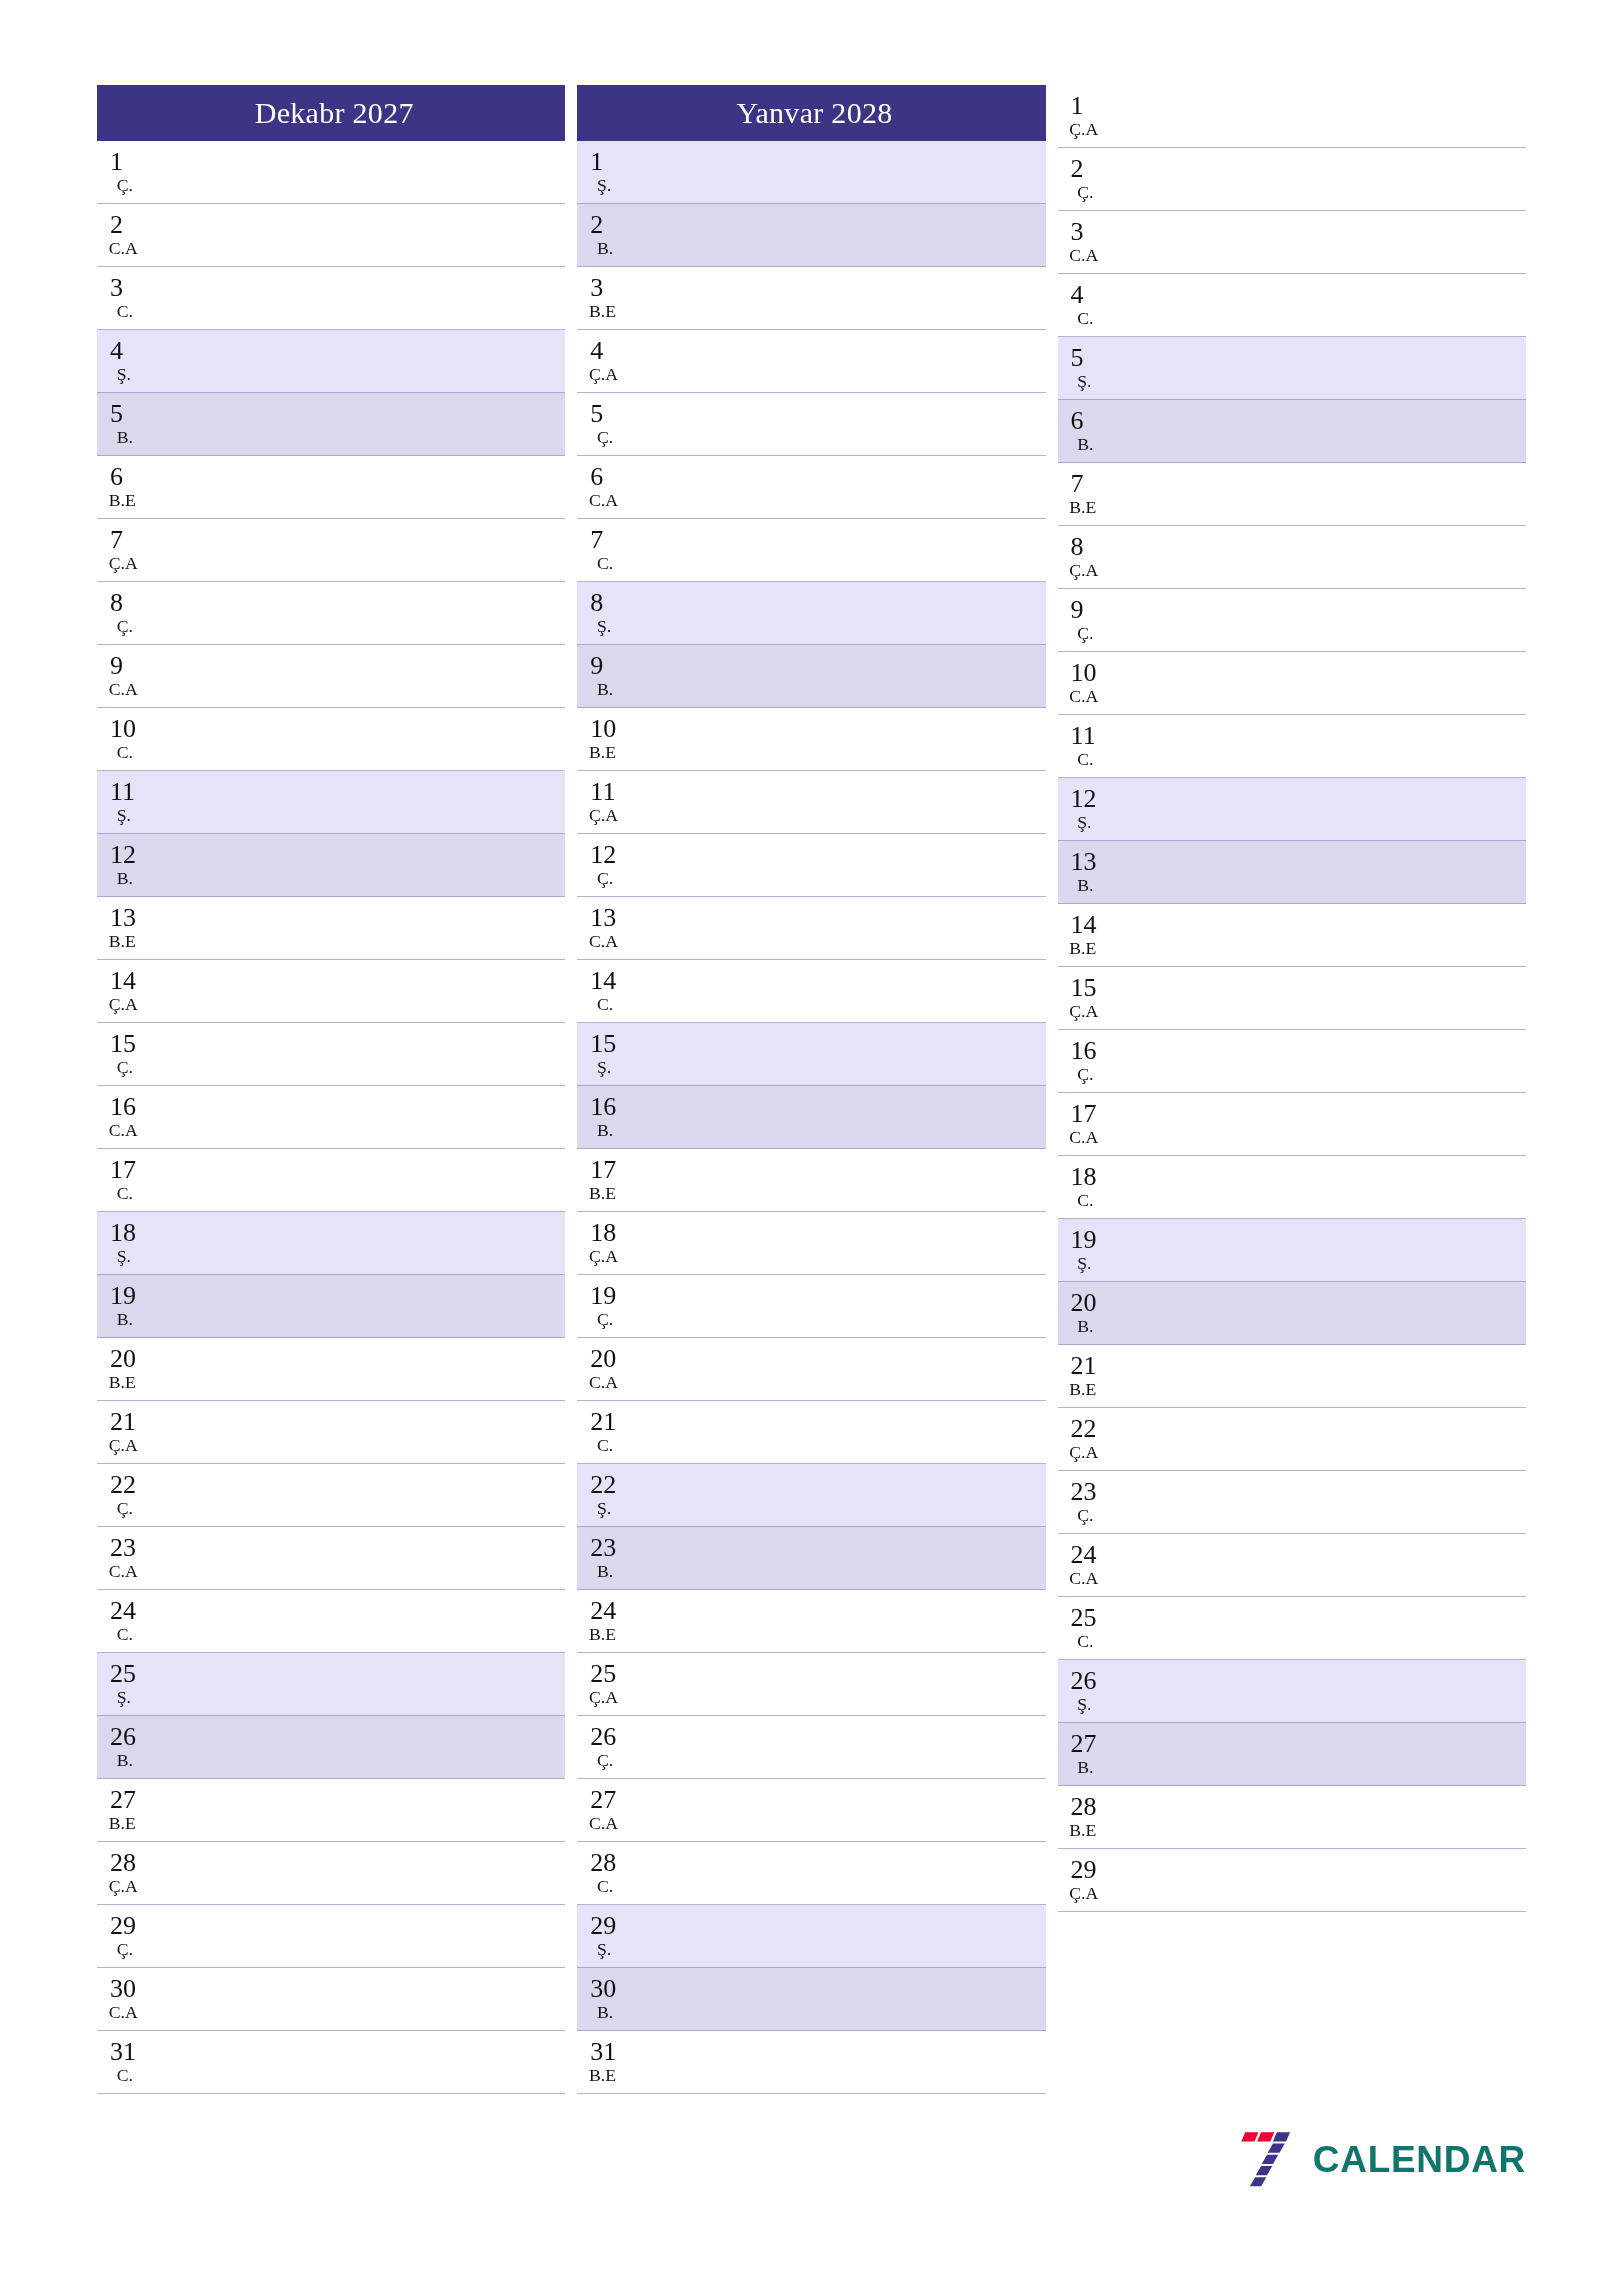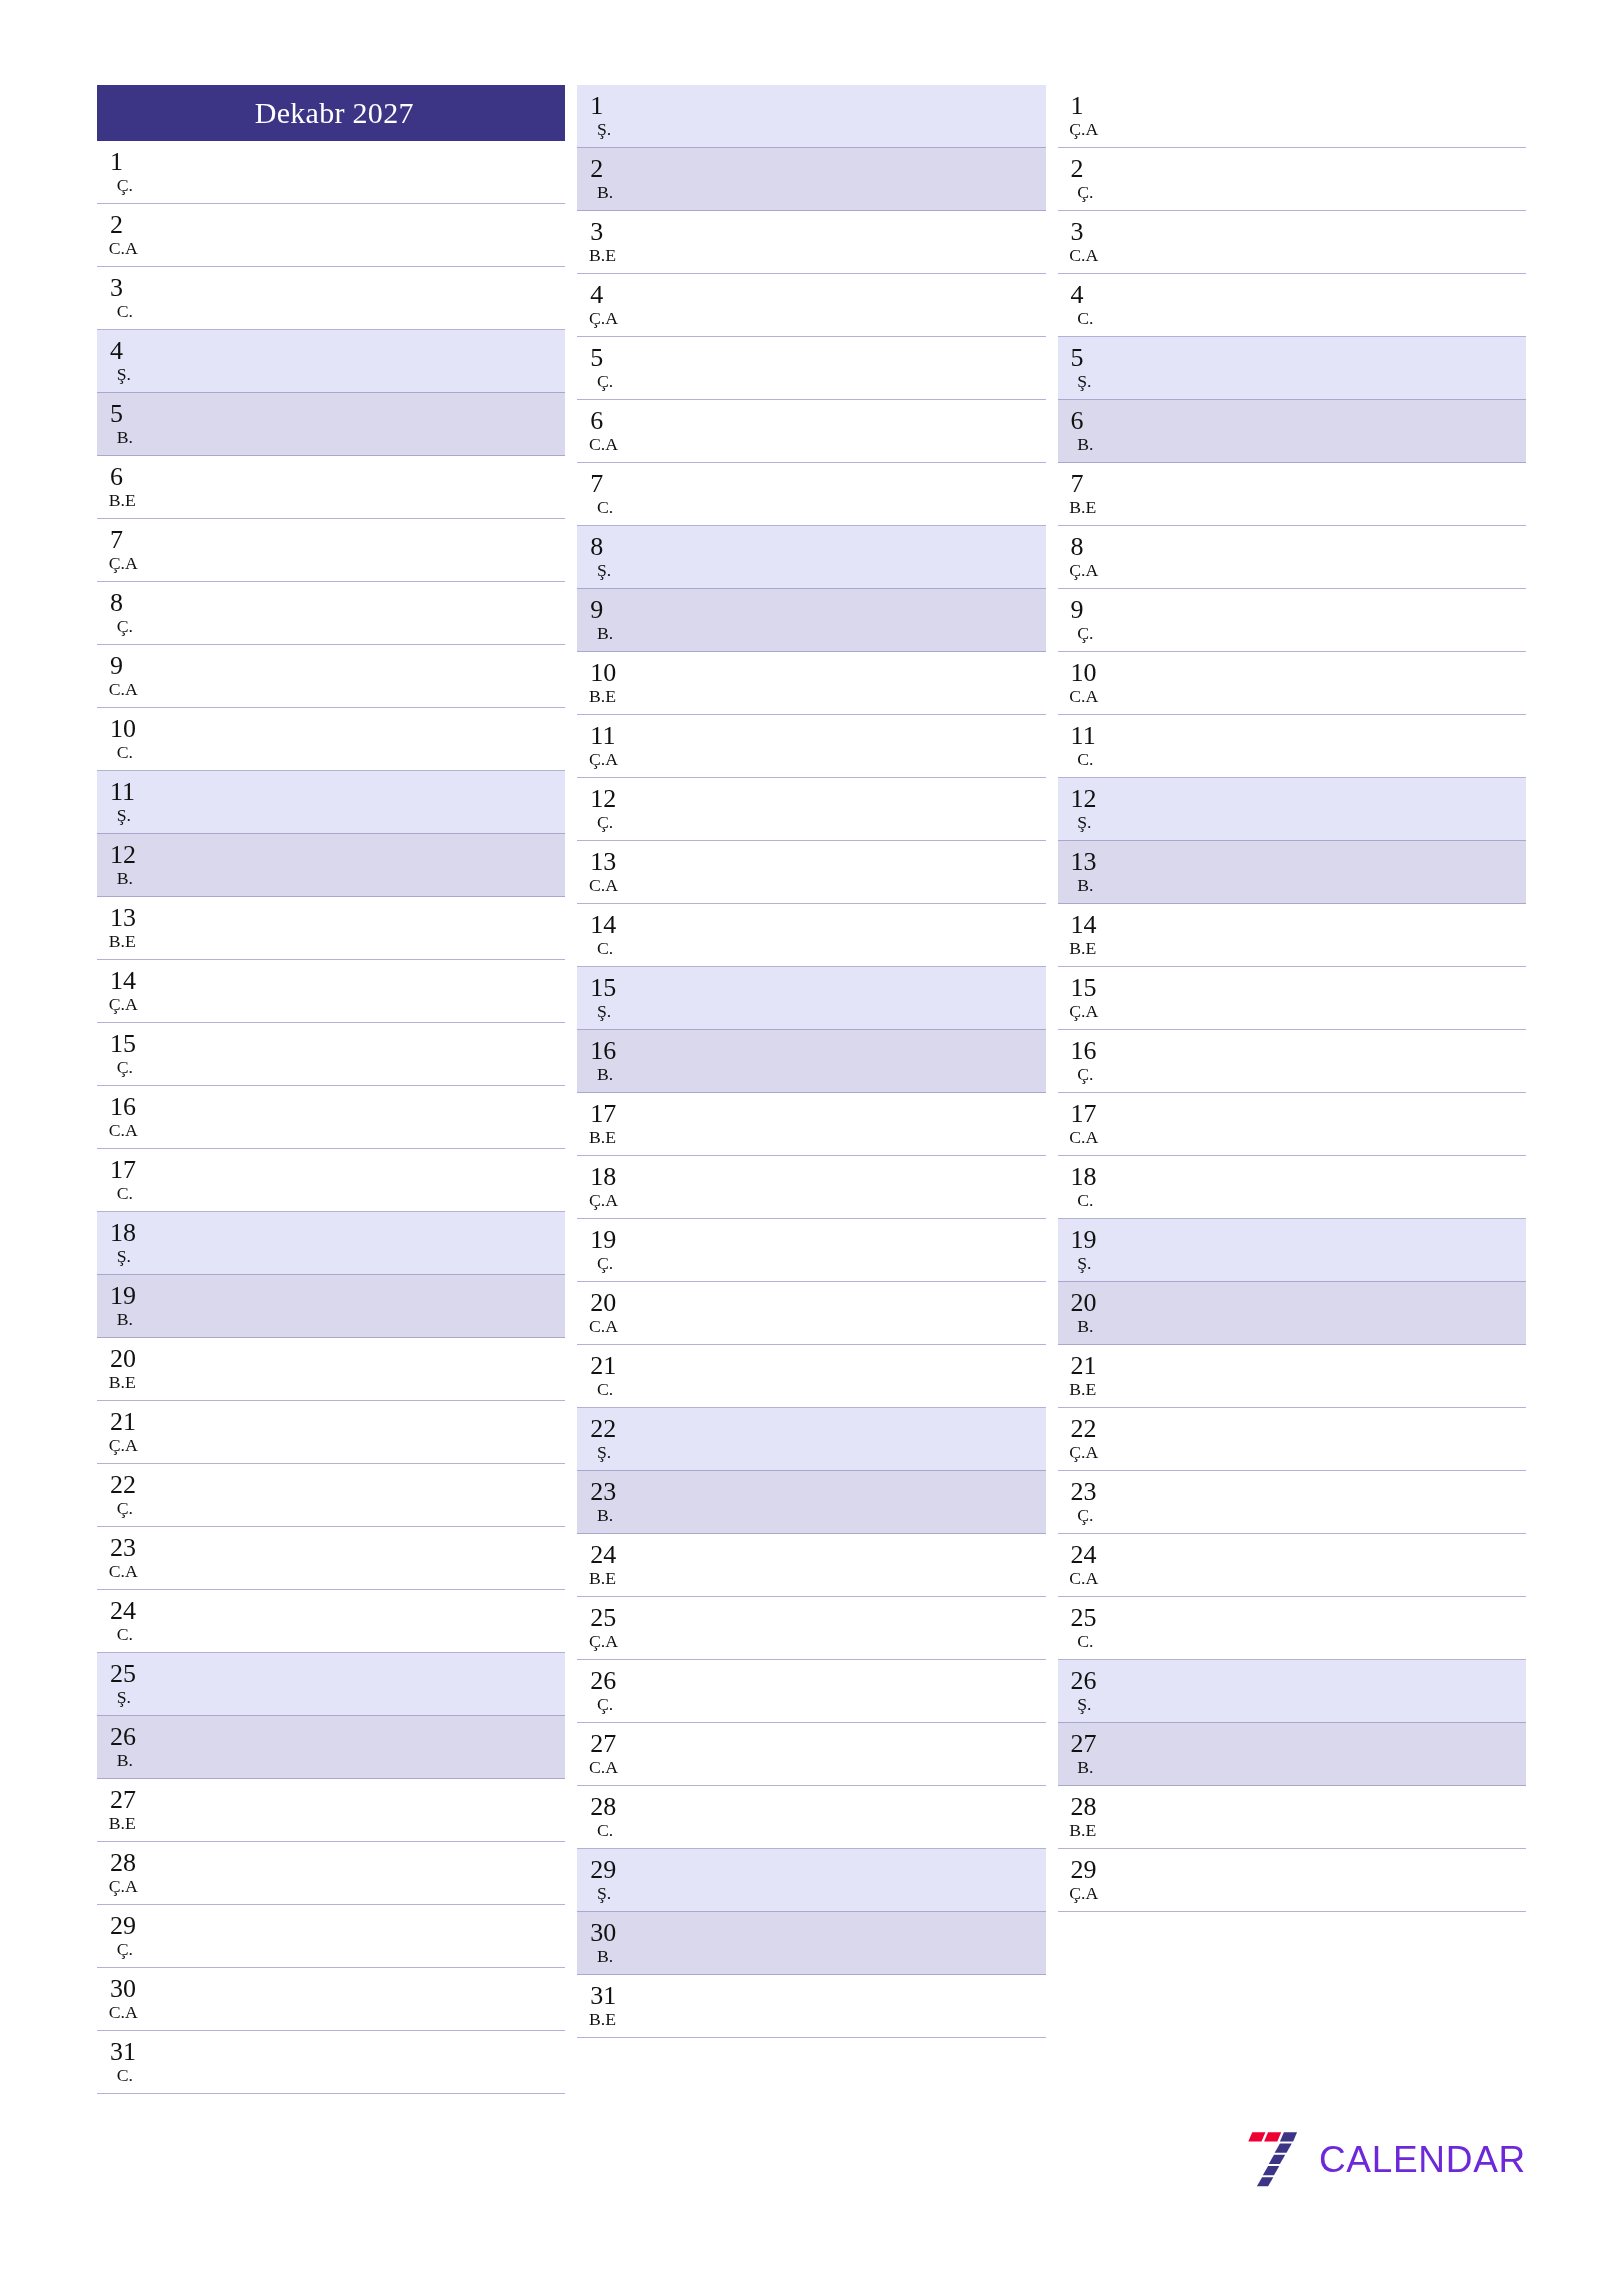--- a/index.html
+++ b/index.html
@@ -79,24 +79,24 @@
     display:flex;
     align-items:center;
     gap:14.4px;
     height:60px;
   }
   .brand-mark{
     width:62px;height:58px;display:block;
   }
   .brand-text{
     font-family:"Liberation Sans", sans-serif;
-    font-weight:normal;
+    font-weight:bold;
     font-size:37px;
     letter-spacing:0.7px;
-    color:#6d28d9;
+    color:#0f766e;
   }
 </style>
 </head>
 <body>
 
 <div class="planner">
     <div class="month-col">
       <div class="month-header">Dekabr 2027</div>
       <div class="days">
         <div class="day-row">
@@ -219,20 +219,21 @@
           <div class="day-num">30</div>
           <div class="day-wd">C.A</div>
         </div>
         <div class="day-row">
           <div class="day-num">31</div>
           <div class="day-wd short">C.</div>
         </div>
       </div>
     </div>
     <div class="month-col">
+      <div class="month-header">Yanvar 2028</div>
       <div class="days">
         <div class="day-row sat">
           <div class="day-num">1</div>
           <div class="day-wd short">Ş.</div>
         </div>
         <div class="day-row sun">
           <div class="day-num">2</div>
           <div class="day-wd short">B.</div>
         </div>
         <div class="day-row">

